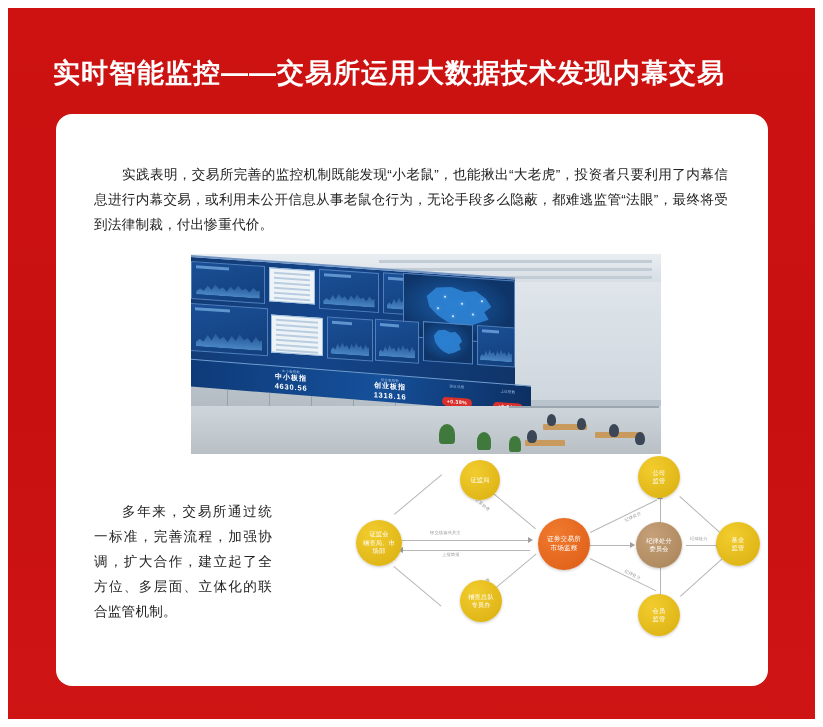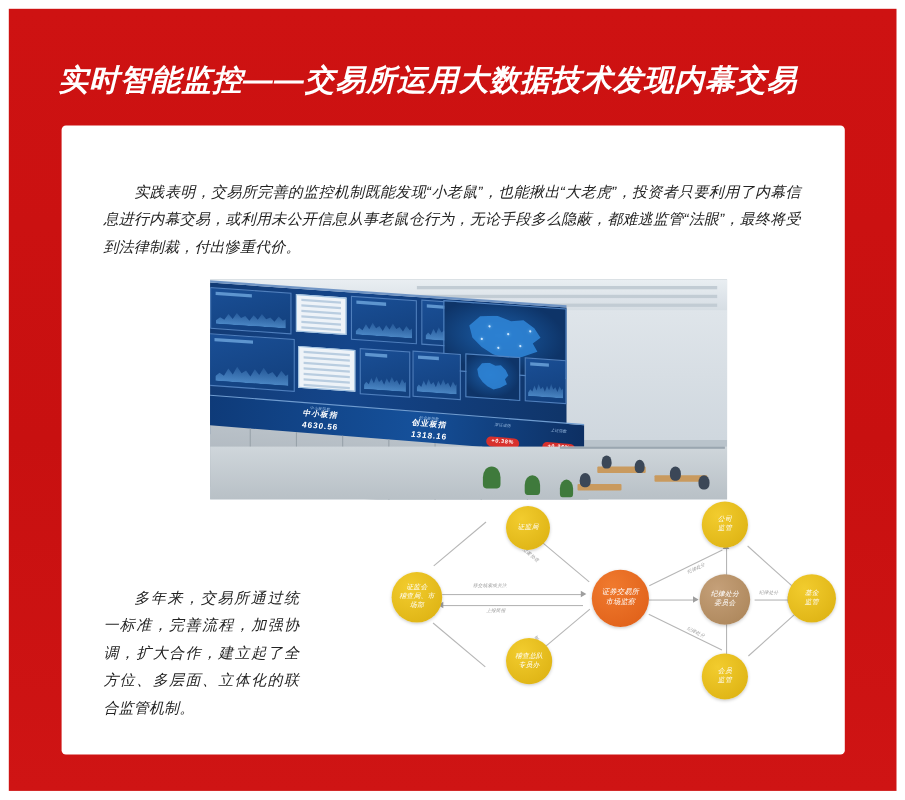--- a/index.html
+++ b/index.html
@@ -15,58 +15,56 @@
     background: #ffffff;
   }
   
   .poster {
     position: absolute;
     left: 8px; top: 8px;
     width: 807px; height: 711px;
     background: #cf1111;
     background: linear-gradient(180deg,#ce1212 0%,#c81010 55%,#cf1414 100%);
     overflow: hidden;
-    font-style: italic;
   }
   .title {
     position: absolute;
     left: 45px; top: 46px;
     width: 730px;
     color: #ffffff;
     font-size: 27px;
     font-weight: bold;
     letter-spacing: 1px;
     line-height: 38px;
     white-space: nowrap;
   }
   .card {
     position: absolute;
     left: 48px; top: 106px;
     width: 712px; height: 572px;
     background: #ffffff;
-    border-radius: 4px;
+    border-radius: 16px;
   }
   .para {
     position: absolute;
     color: #232323;
     font-size: 13.6px;
     line-height: 25px;
     text-align: justify;
     letter-spacing: 0.2px;
   }
   .para-top {
     left: 38px; top: 48px;
     width: 634px;
     text-indent: 28px;
   }
   .para-left {
     left: 38px; top: 385px;
     width: 178px;
     text-indent: 28px;
-    margin-top: 32px;
   }
   
   .photo {
     position: absolute;
     left: 135px; top: 140px;
     width: 470px; height: 200px;
     background: #b9c3cb;
     overflow: hidden;
   }
   .ph-ceiling {

